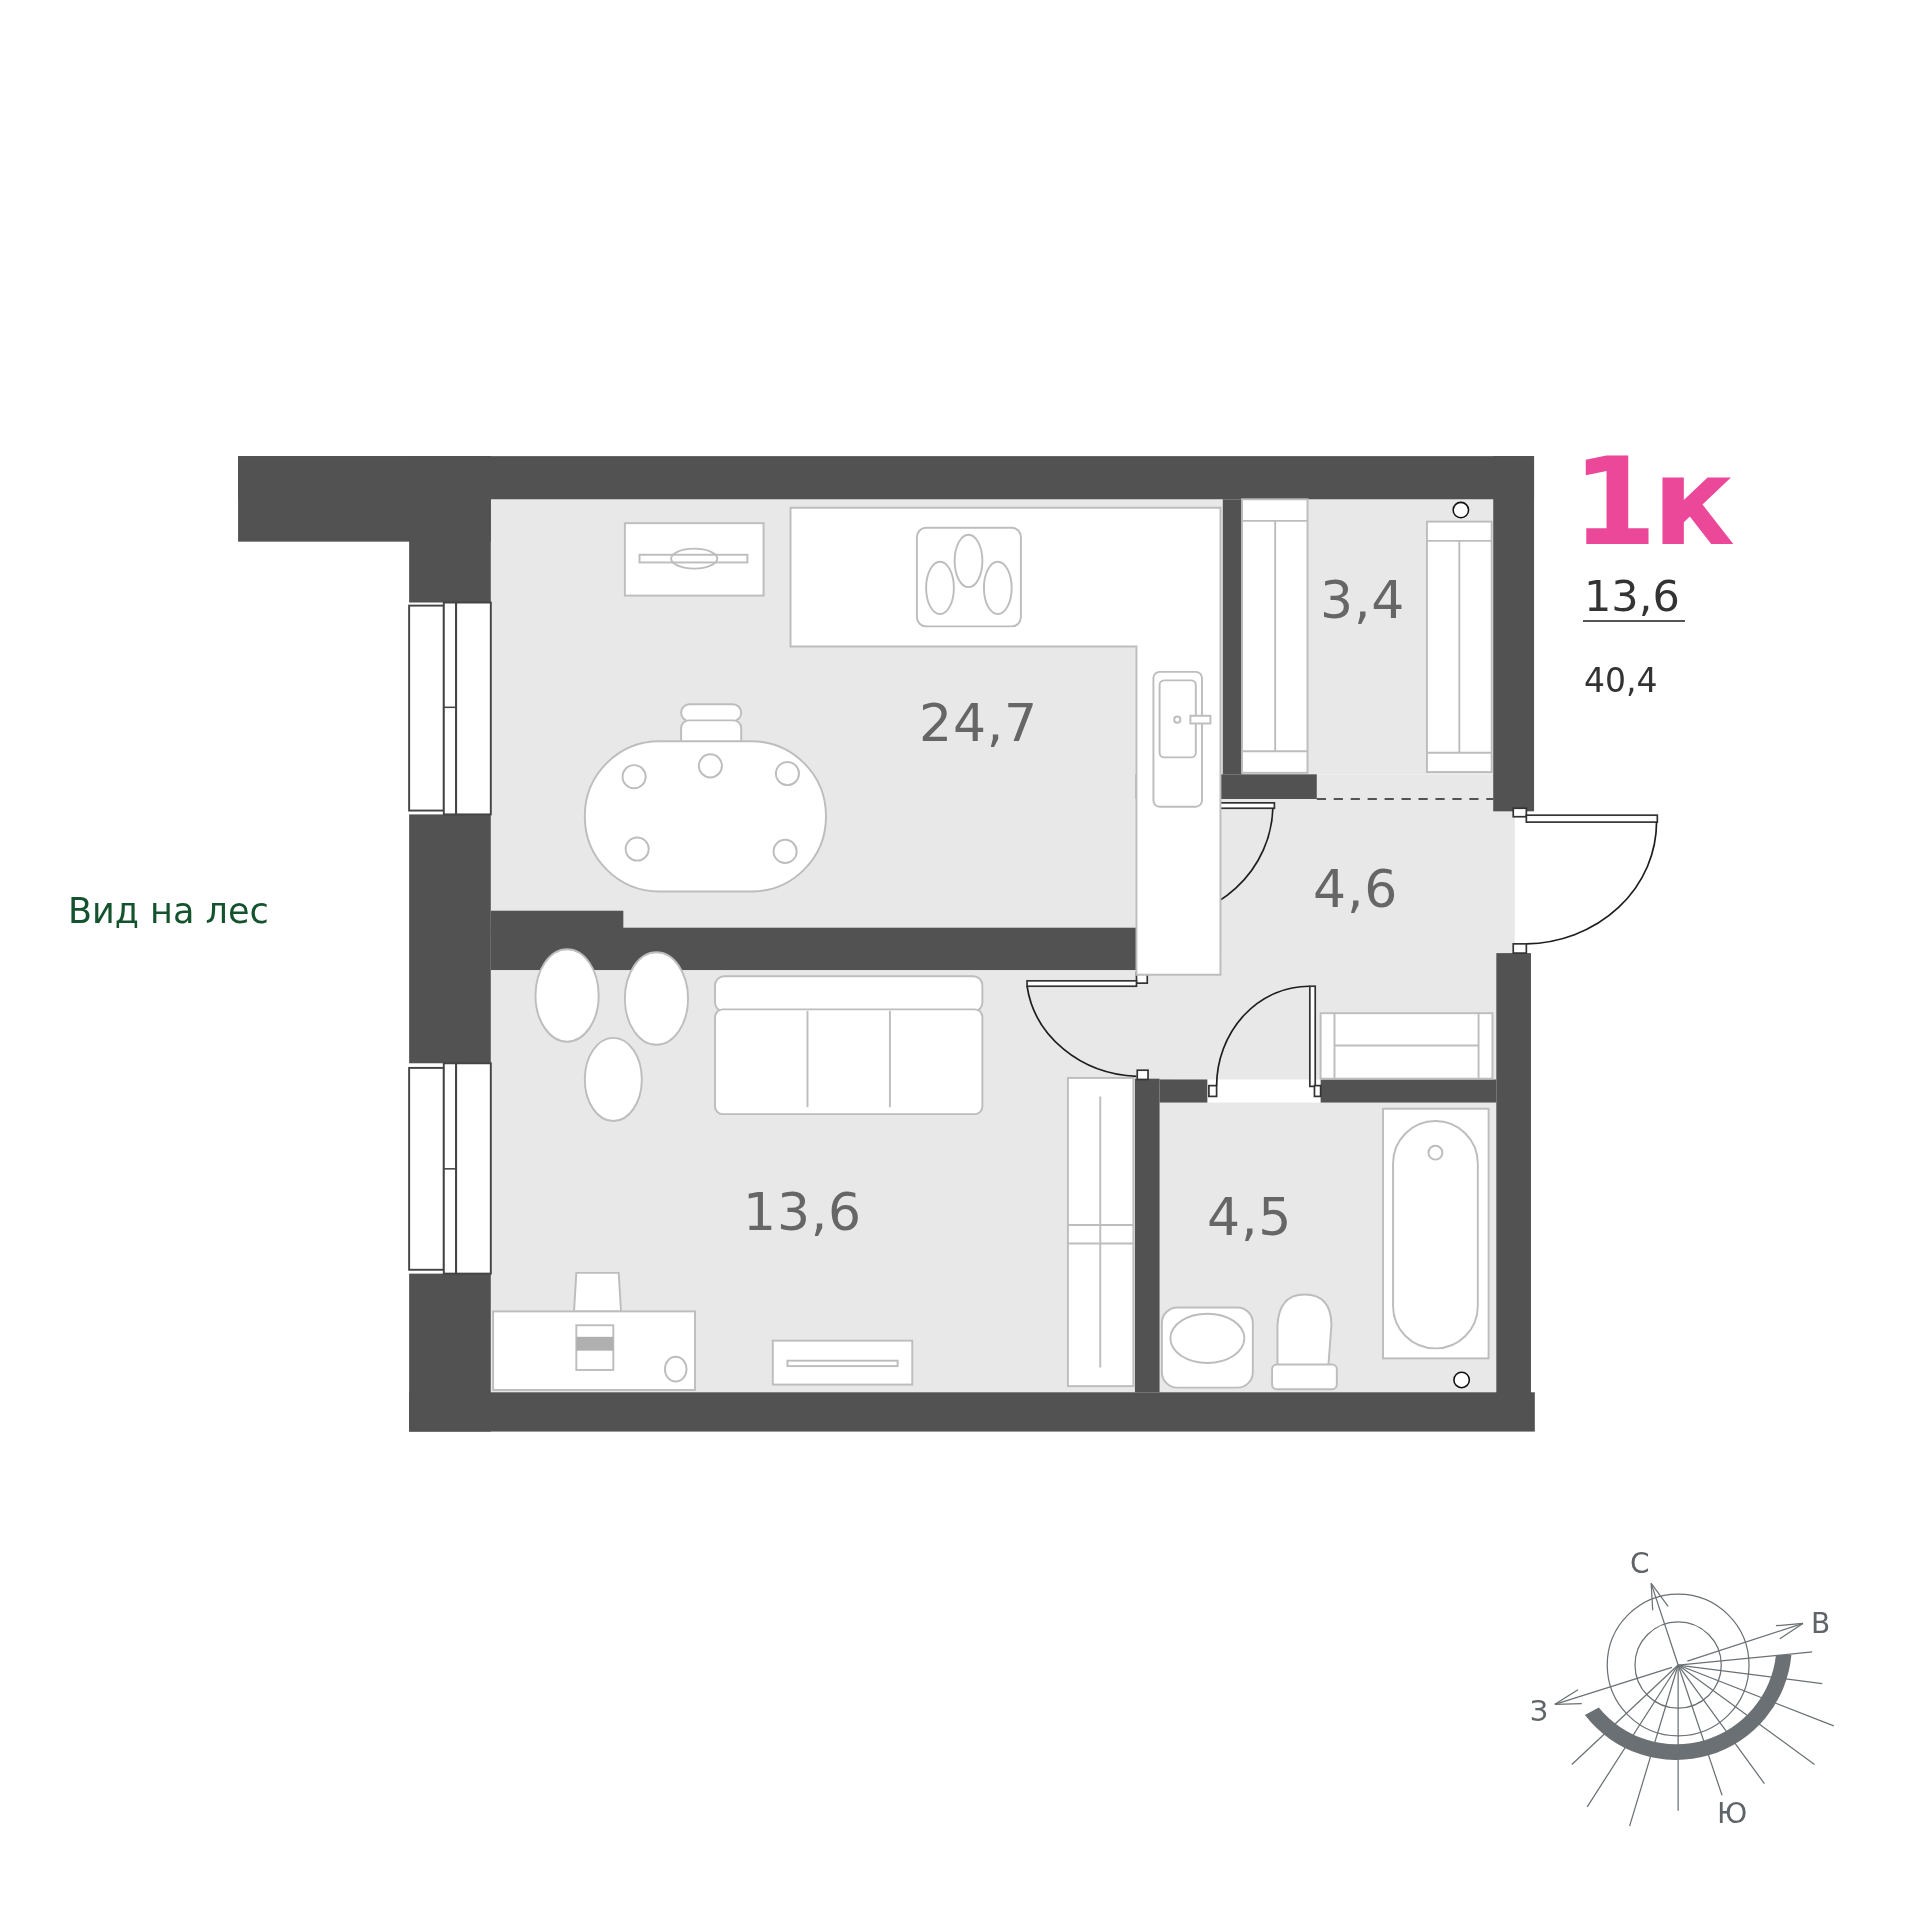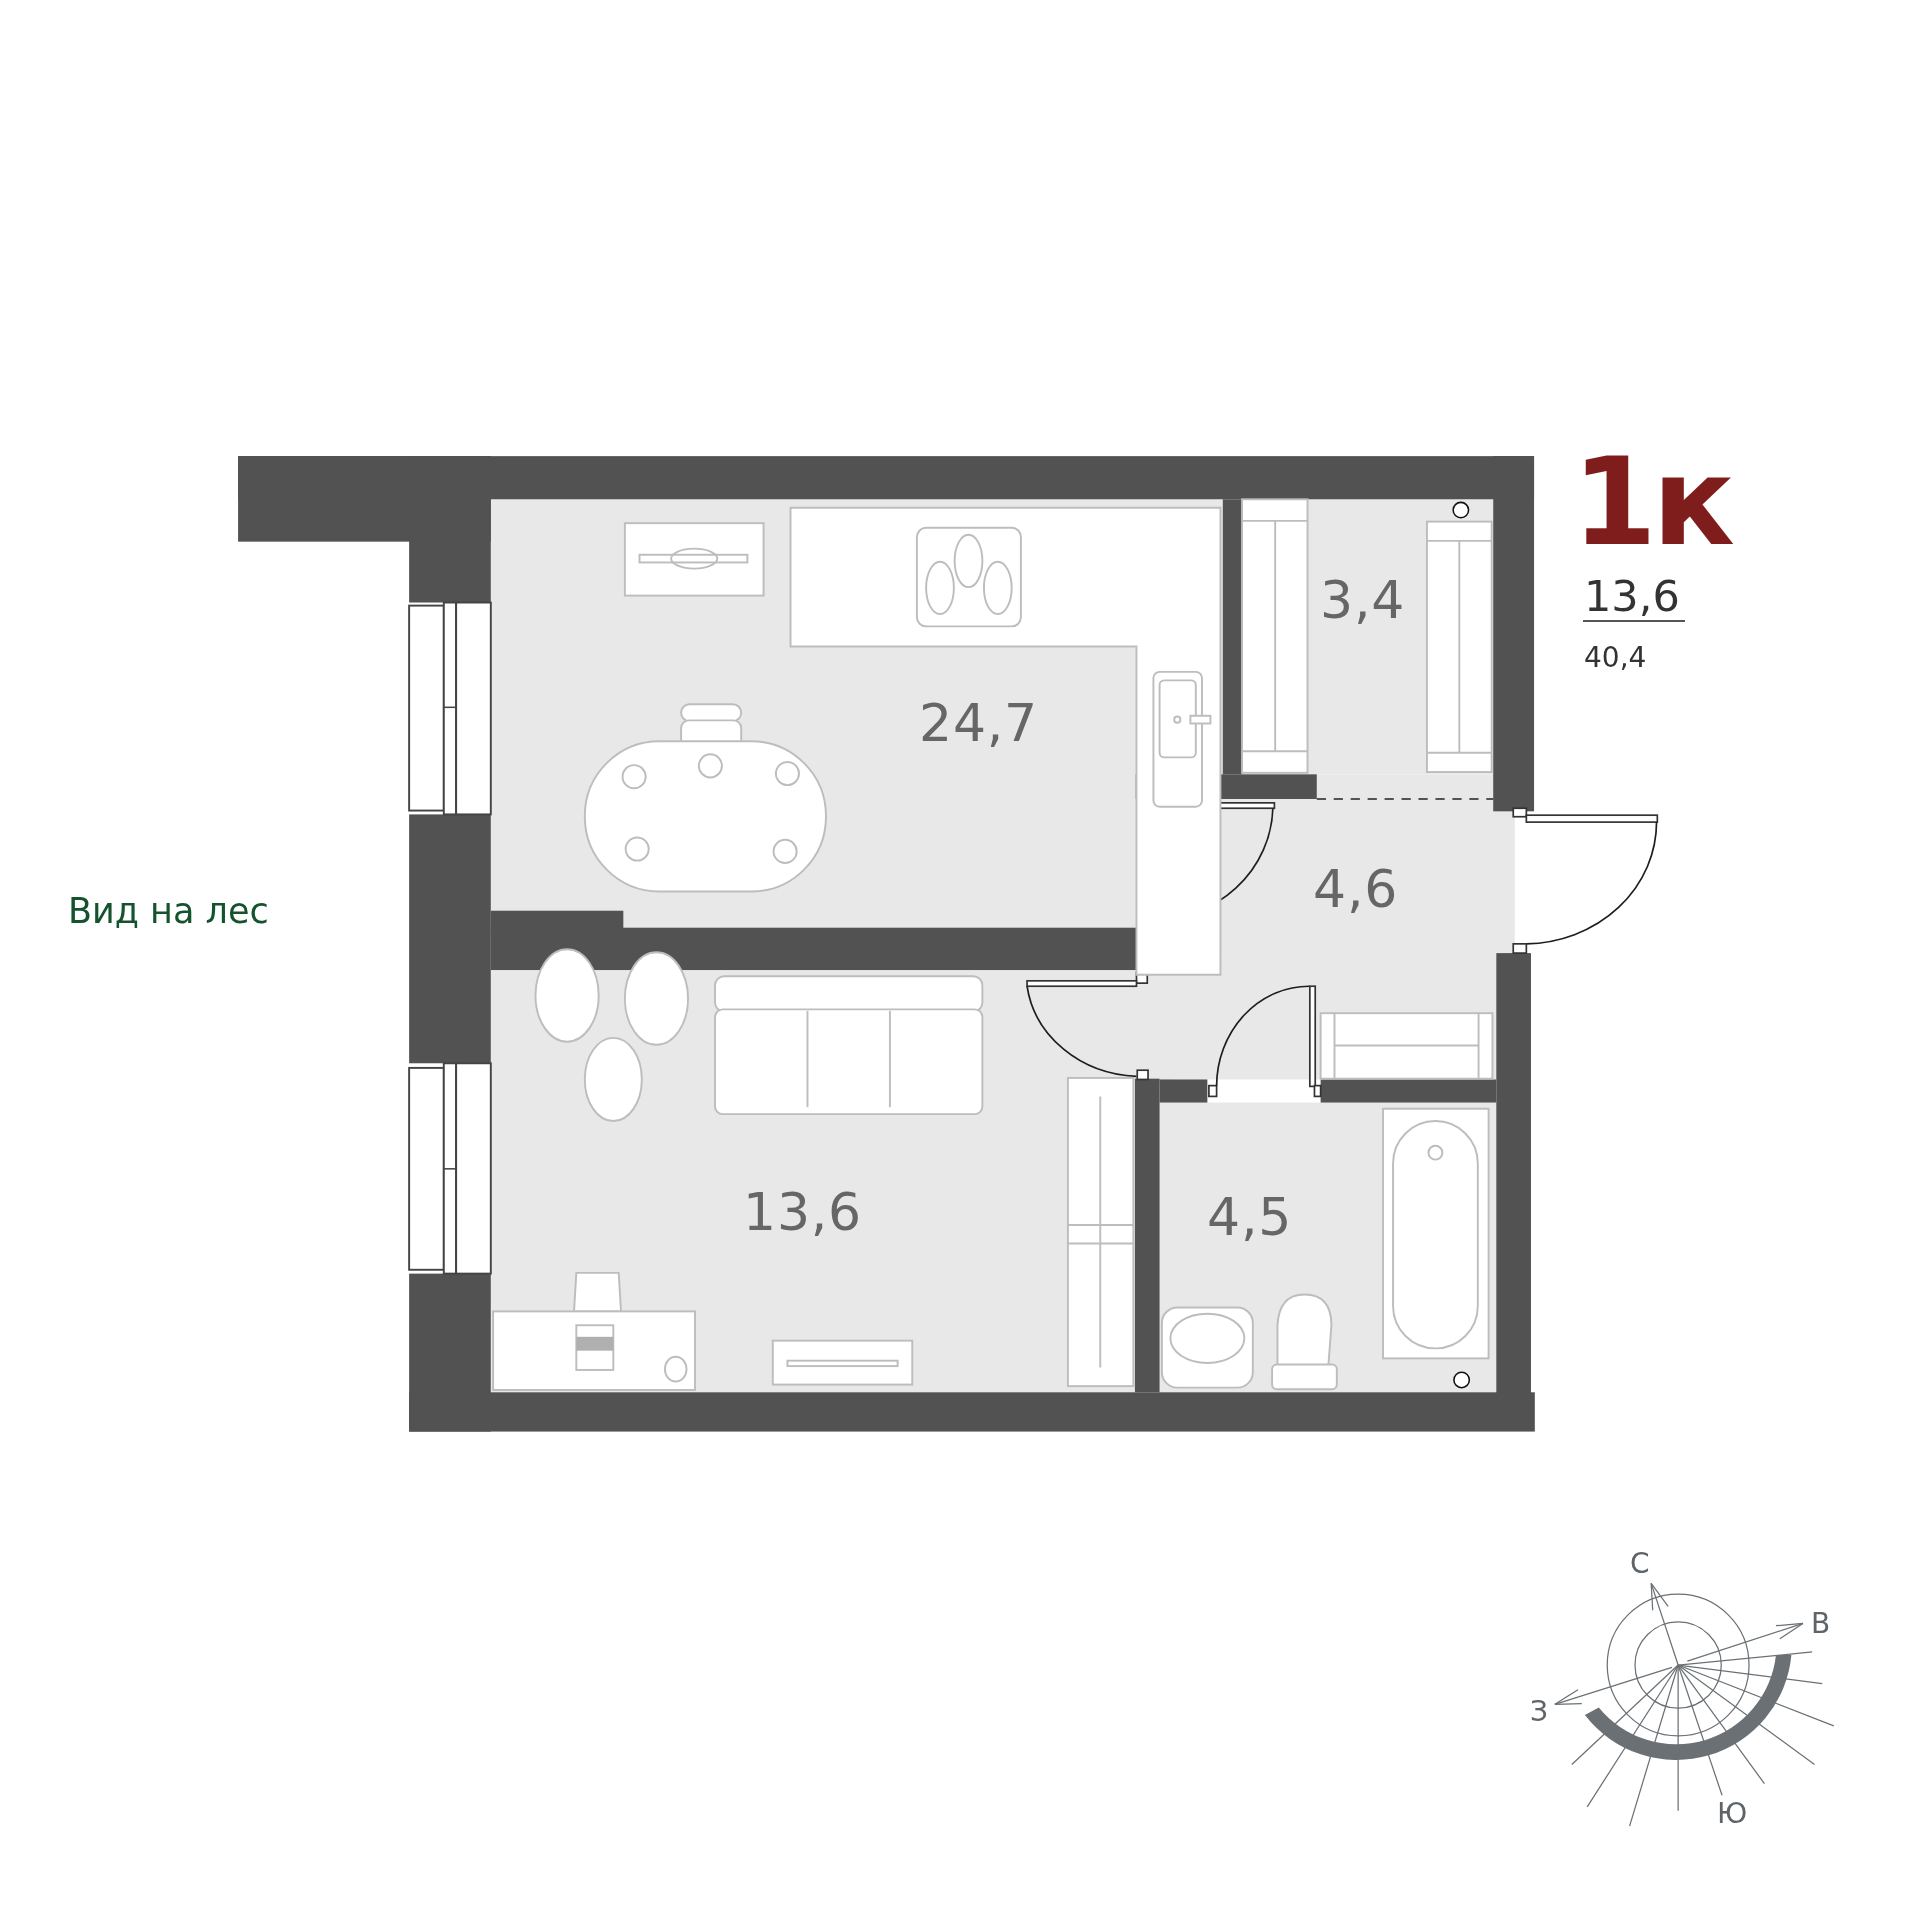--- a/index.html
+++ b/index.html
@@ -6,24 +6,24 @@
   .canvas { position: relative; width: 1927px; height: 1927px; background: #ffffff; overflow: hidden; font-family: "DejaVu Sans", sans-serif; }
   svg.plan { position: absolute; left: 0; top: 0; width: 1927px; height: 1927px; }
   .wall { fill: #525252; }
   .floor { fill: #e8e8e8; }
   .furn { fill: #ffffff; stroke: #bdbdbd; stroke-width: 2.5; }
   .fline { stroke: #bdbdbd; stroke-width: 2.5; fill: none; }
   .door { fill: none; stroke: #1e1e1e; stroke-width: 2.2; }
   .doorleaf { fill: #ffffff; stroke: #333; stroke-width: 2.2; }
   .win { fill: #ffffff; stroke: #444; stroke-width: 2.5; }
   .area-label { position: absolute; color: #666666; font-size: 52px; font-weight: 400; letter-spacing: 0.8px; line-height: 1; }
-  .type-label { position: absolute; left: 1572px; top: 441px; color: #7f1d1d; font-size: 122px; font-weight: 700; letter-spacing: -4.6px; line-height: 1; }
+  .type-label { position: absolute; left: 1572px; top: 441px; color: #ec4899; font-size: 122px; font-weight: 700; letter-spacing: -4.6px; line-height: 1; }
   .living-area { position: absolute; left: 1584px; top: 575px; color: #333333; font-size: 43px; line-height: 1; }
   .fraction-line { position: absolute; left: 1583px; top: 620px; width: 102px; height: 1.5px; background: #555; }
-  .total-area { position: absolute; left: 1584px; top: 644px; color: #333333; font-size: 28px; line-height: 1; }
+  .total-area { position: absolute; left: 1584px; top: 664px; color: #333333; font-size: 33px; line-height: 1; }
   .view-label { position: absolute; left: 68px; top: 894px; color: #14532d; font-size: 35px; line-height: 1; }
   .compass-label { position: absolute; color: #5f6468; font-size: 28px; line-height: 1; }
   .compass-line { stroke: #6a7074; stroke-width: 1.6; fill: none; }
 </style>
 </head>
 <body>
 
 <div class="canvas">
 
   <svg class="plan" viewBox="0 0 2501 2501">

